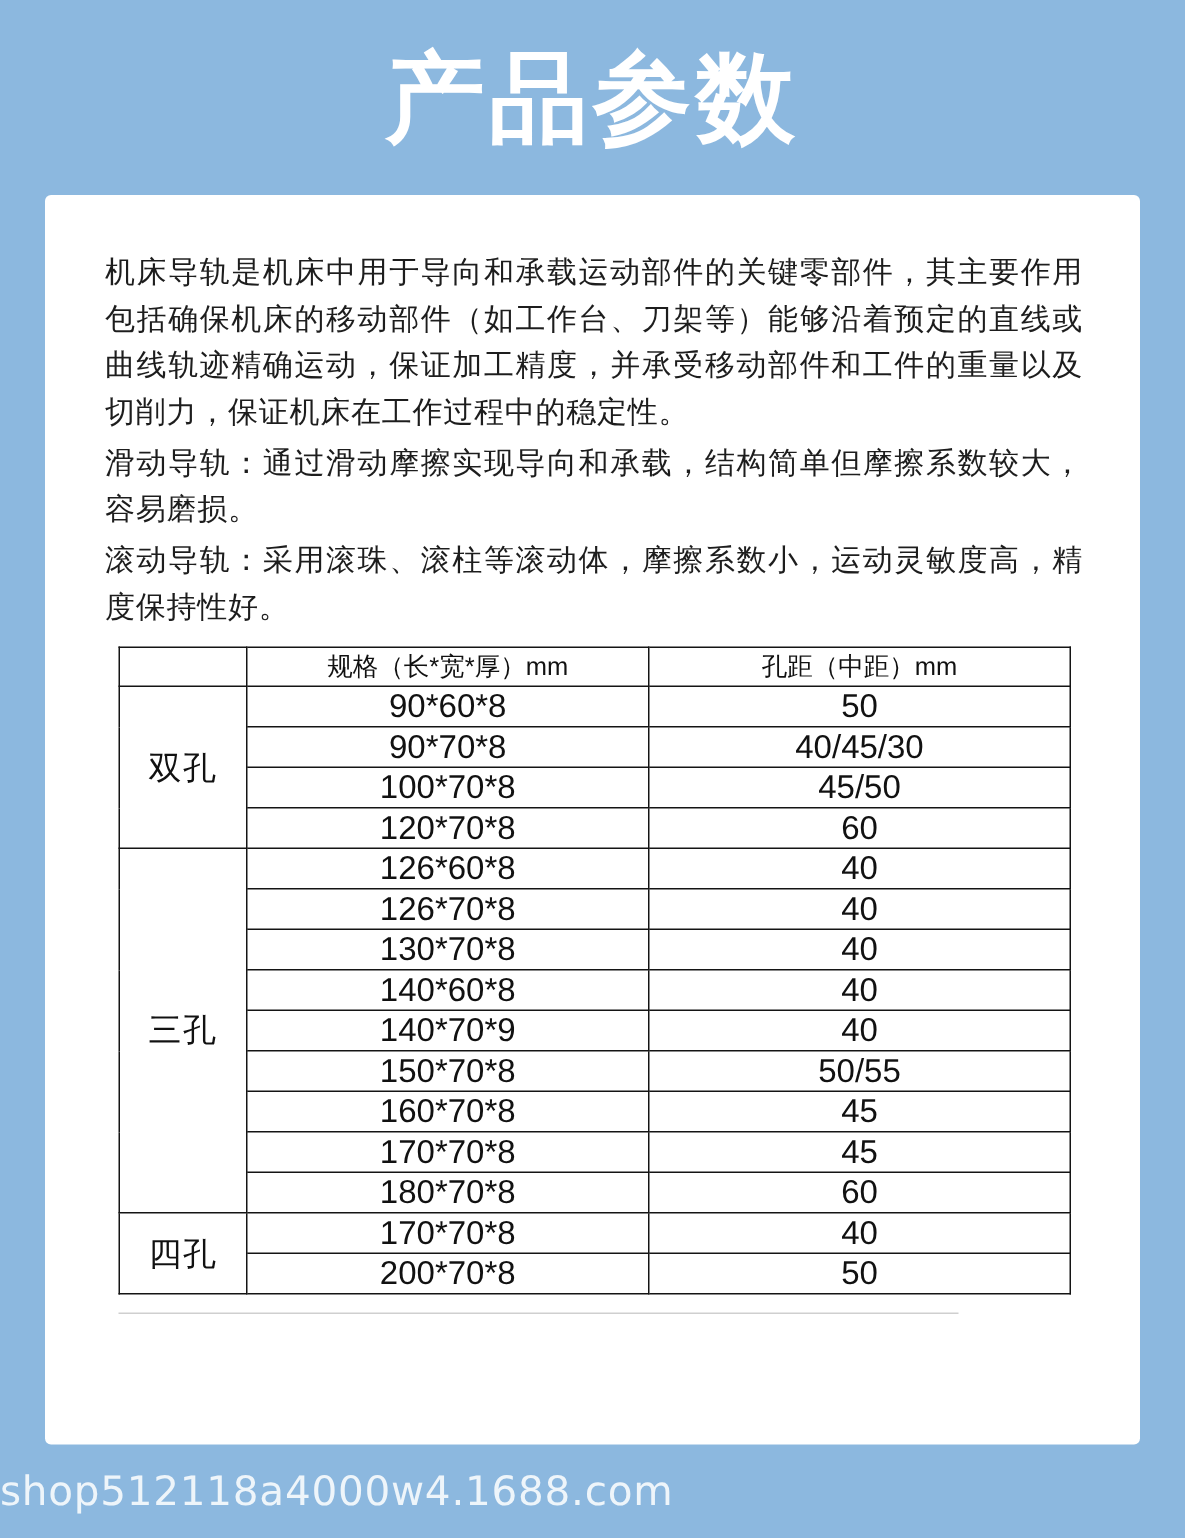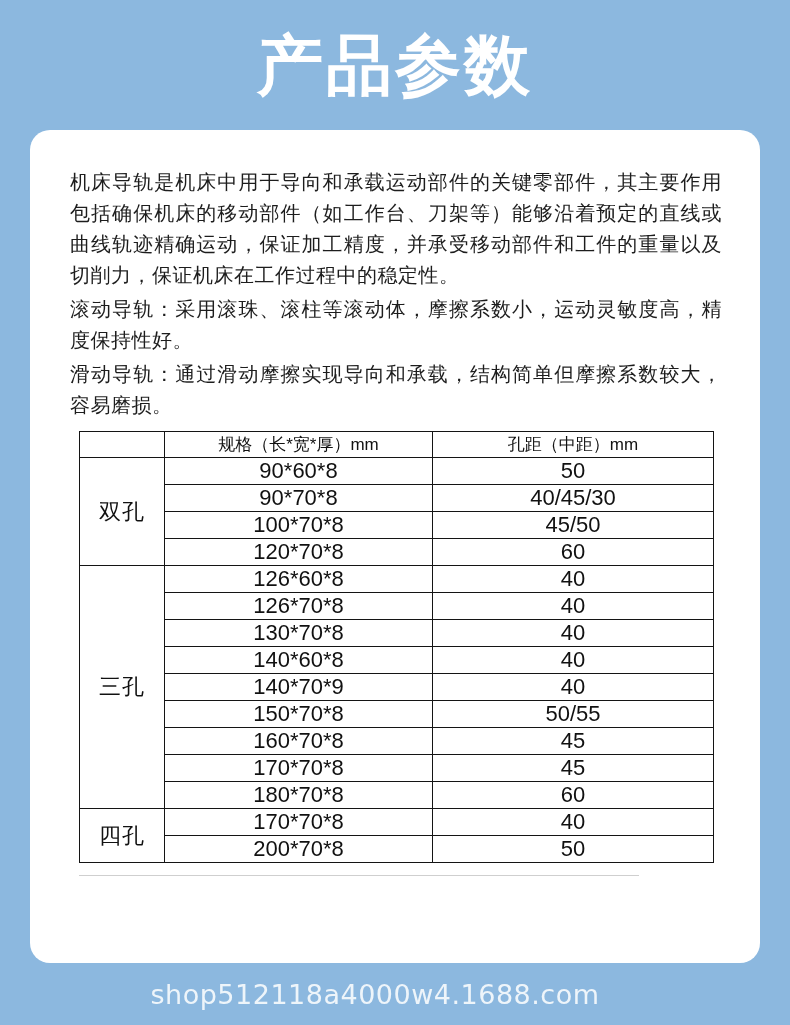--- a/index.html
+++ b/index.html
@@ -28,21 +28,21 @@
     letter-spacing: 3px;
     line-height: 1;
   }
 
   
   .card {
     width: 730px;
     height: 833px;
     margin: 0 auto;
     background: #FFFFFF;
-    border-radius: 20px;
+    border-radius: 4px;
     box-sizing: border-box;
     padding: 37px 38px 0 40px;
   }
 
   
   .intro p {
     margin: 0;
     font-size: 20px;
     line-height: 31px;
     color: #1D1D1D;
@@ -92,21 +92,21 @@
     height: 1px;
     background: #CFCFCF;
     margin: 0 0 0 9px;
   }
 
   
   .page-footer {
     height: 62px;
     display: flex;
     align-items: center;
-    justify-content: center;
+    justify-content: flex-start;
     padding-right: 40px;
     box-sizing: border-box;
   }
   .watermark {
     color: rgba(255, 255, 255, 0.85);
     font-size: 27px;
     font-family: "DejaVu Sans", "Liberation Sans", sans-serif;
     letter-spacing: 0.5px;
   }
 </style>
@@ -116,22 +116,22 @@
 <div class="page">
 
   <header class="page-header">
     <h1 class="page-title">产品参数</h1>
   </header>
 
   <main class="card">
 
     <section class="intro">
       <p>机床导轨是机床中用于导向和承载运动部件的关键零部件，其主要作用包括确保机床的移动部件（如工作台、刀架等）能够沿着预定的直线或曲线轨迹精确运动，保证加工精度，并承受移动部件和工件的重量以及切削力，保证机床在工作过程中的稳定性。</p>
+      <p>滑动导轨：通过滑动摩擦实现导向和承载，结构简单但摩擦系数较大，容易磨损。</p>
       <p>滚动导轨：采用滚珠、滚柱等滚动体，摩擦系数小，运动灵敏度高，精度保持性好。</p>
-      <p>滑动导轨：通过滑动摩擦实现导向和承载，结构简单但摩擦系数较大，容易磨损。</p>
     </section>
 
     <table class="spec-table">
       <colgroup>
         <col class="col-group">
         <col class="col-spec">
         <col class="col-pitch">
       </colgroup>
       <thead>
         <tr>

